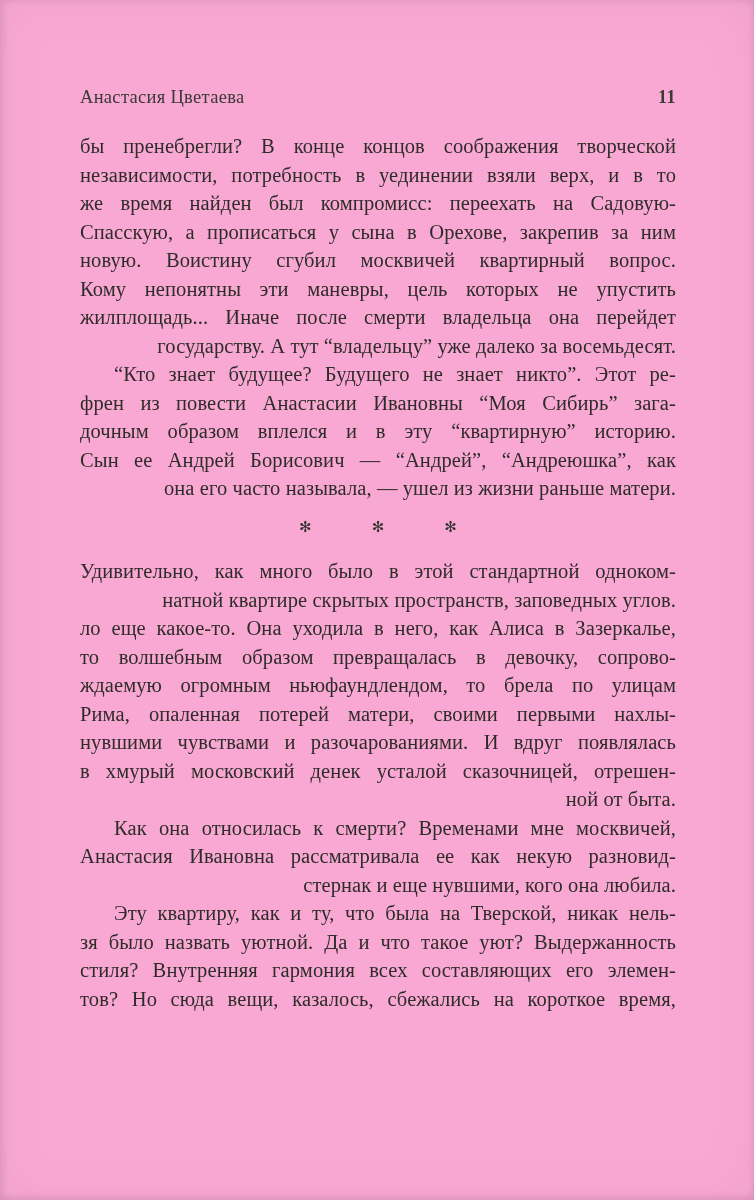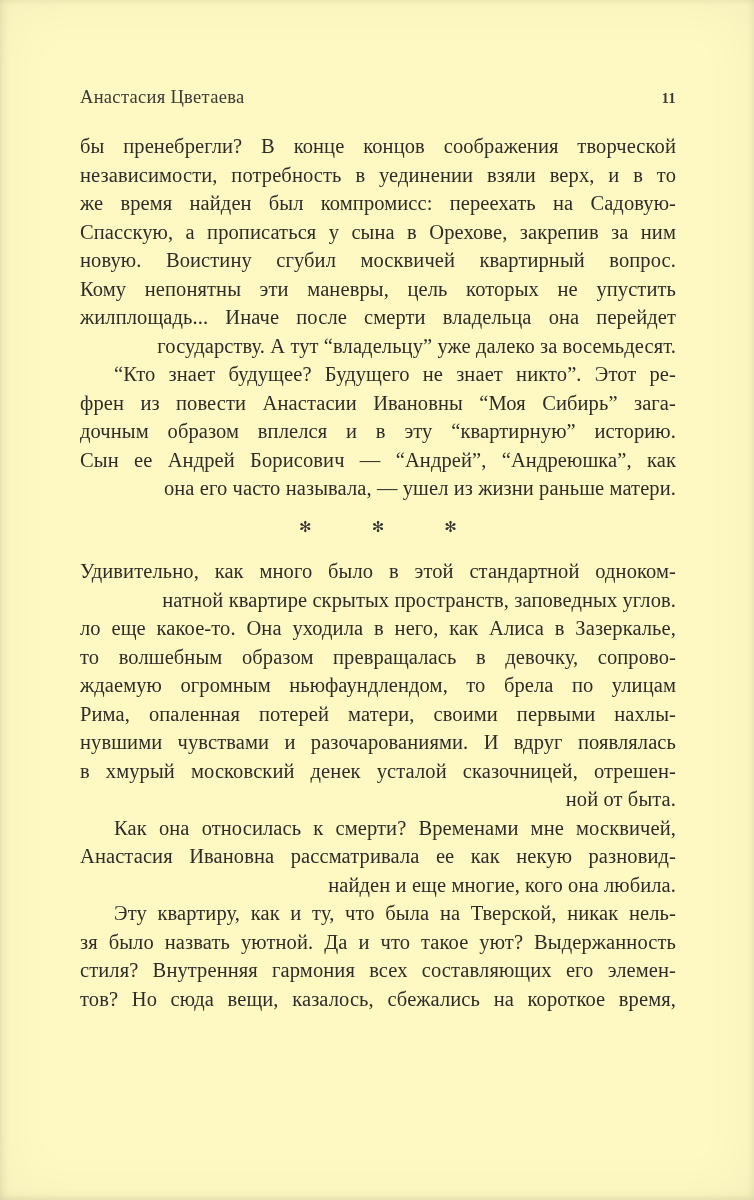--- a/index.html
+++ b/index.html
@@ -5,39 +5,39 @@
 <style>
   html, body {
     margin: 0;
     padding: 0;
     background: #ffffff;
   }
   .page {
     position: relative;
     width: 754px;
     height: 1200px;
-    background: #fef9c3;
+    background: #f9a8d4;
     font-family: "Liberation Serif", serif;
     color: #2e2c29;
     overflow: hidden;
   }
   .pagehead {
     position: absolute;
     left: 80px;
     top: 87px;
     width: 596px;
     display: flex;
     justify-content: space-between;
     align-items: baseline;
     font-size: 18.5px;
     color: #3b3936;
     letter-spacing: 0.3px;
   }
   .pagenum {
-    font-size: 14px;
+    font-size: 18px;
     font-weight: 600;
     letter-spacing: 0.5px;
     margin-left: 45px;
   }
   .bodytext {
     position: absolute;
     left: 80px;
     top: 132px;
     width: 596px;
     font-size: 20.5px;
@@ -108,21 +108,21 @@
       <div class="line">натной квартире скрытых пространств, заповедных углов.</div>
       <div class="line just">ло еще какое-то. Она уходила в него, как Алиса в Зазеркалье,</div>
       <div class="line just">то волшебным образом превращалась в девочку, сопрово-</div>
       <div class="line just">ждаемую огромным ньюфаундлендом, то брела по улицам</div>
       <div class="line just">Рима, опаленная потерей матери, своими первыми нахлы-</div>
       <div class="line just">нувшими чувствами и разочарованиями. И вдруг появлялась</div>
       <div class="line just">в хмурый московский денек усталой сказочницей, отрешен-</div>
       <div class="line">ной от быта.</div>
       <div class="line just indent">Как она относилась к смерти? Временами мне москвичей,</div>
       <div class="line just">Анастасия Ивановна рассматривала ее как некую разновид-</div>
-      <div class="line">найден и еще многие, кого она любила.</div>
+      <div class="line">стернак и еще нувшими, кого она любила.</div>
       <div class="line just indent">Эту квартиру, как и ту, что была на Тверской, никак нель-</div>
       <div class="line just">зя было назвать уютной. Да и что такое уют? Выдержанность</div>
       <div class="line just">стиля? Внутренняя гармония всех составляющих его элемен-</div>
       <div class="line just">тов? Но сюда вещи, казалось, сбежались на короткое время,</div>
     </main>
 
   <div class="vignette"></div>
 </div>
 
 </body></html>

